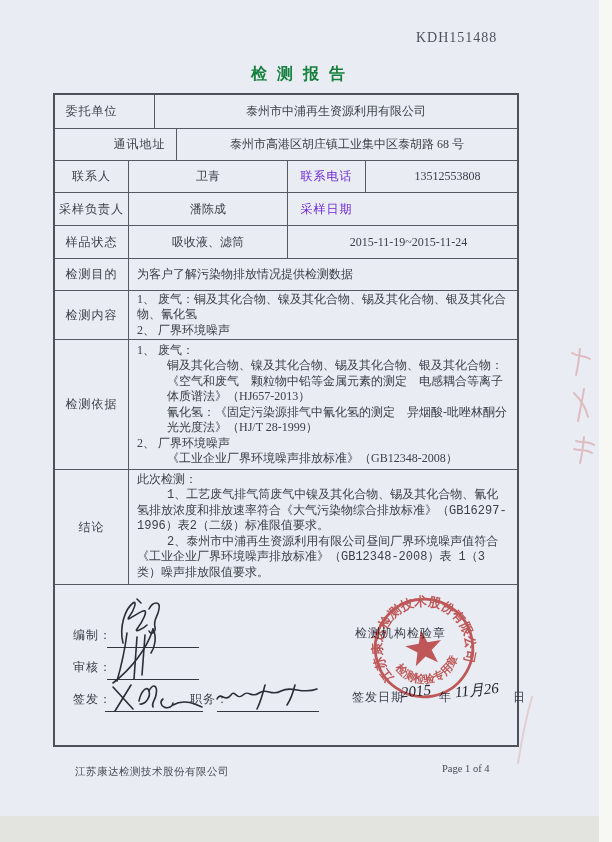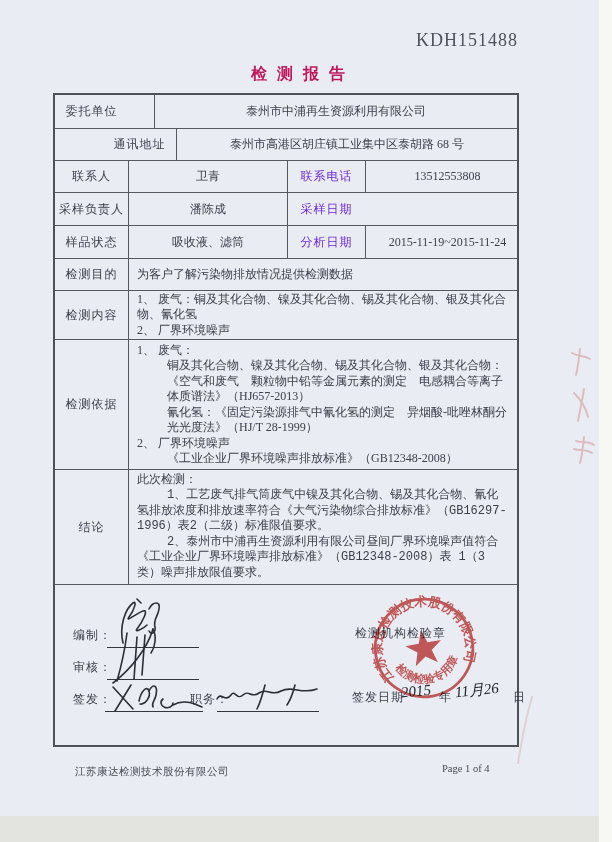--- a/index.html
+++ b/index.html
@@ -4,22 +4,22 @@
 <style>
   html,body{margin:0;padding:0;}
   body{
     width:612px;height:842px;position:relative;overflow:hidden;
     background:#e9ecf3;
     font-family:"Liberation Serif","DejaVu Serif",serif;
     color:#3c404b;
   }
   .scan-right{position:absolute;right:0;top:0;width:13px;height:842px;background:#f7f7f3;}
   .scan-bottom{position:absolute;left:0;top:816px;width:599px;height:26px;background:#e3e4df;}
-  .doc-number{position:absolute;left:416px;top:30px;font-size:18px;letter-spacing:1px;color:#4d515b;}
-  .title{position:absolute;left:0;top:64px;width:599px;text-align:center;font-size:16px;font-weight:bold;letter-spacing:3px;color:#be185d;}
+  .doc-number{position:absolute;left:416px;top:30px;font-size:14px;letter-spacing:1px;color:#4d515b;}
+  .title{position:absolute;left:0;top:64px;width:599px;text-align:center;font-size:16px;font-weight:bold;letter-spacing:3px;color:#15803d;}
   .report-table{
     position:absolute;left:53px;top:93px;width:466px;height:654px;
     border:2px solid #4e515a;box-sizing:border-box;font-size:12px;
   }
   .tr{display:flex;border-bottom:1px solid #565962;box-sizing:border-box;}
   .tr:last-child{border-bottom:none;}
   .td{box-sizing:border-box;display:flex;flex-direction:column;justify-content:center;}
   .td + .td{border-left:1px solid #565962;}
   .lbl{width:73px;align-items:center;text-align:center;letter-spacing:1px;color:#3a3e49;}
   .v1{width:159px;align-items:center;text-align:center;}
@@ -75,21 +75,20 @@
 
   <div class="tr r4">
     <div class="td lbl">采样负责人</div>
     <div class="td v1">潘陈成</div>
     <div class="td l2">采样日期</div>
   </div>
 
   <div class="tr r5">
     <div class="td lbl">样品状态</div>
     <div class="td v1">吸收液、滤筒</div>
-    <div class="td l2">分析日期</div>
     <div class="td v2">2015-11-19~2015-11-24</div>
   </div>
 
   <div class="tr r6">
     <div class="td lbl">检测目的</div>
     <div class="td leftcell">为客户了解污染物排放情况提供检测数据</div>
   </div>
 
   <div class="tr r7">
     <div class="td lbl">检测内容</div>

